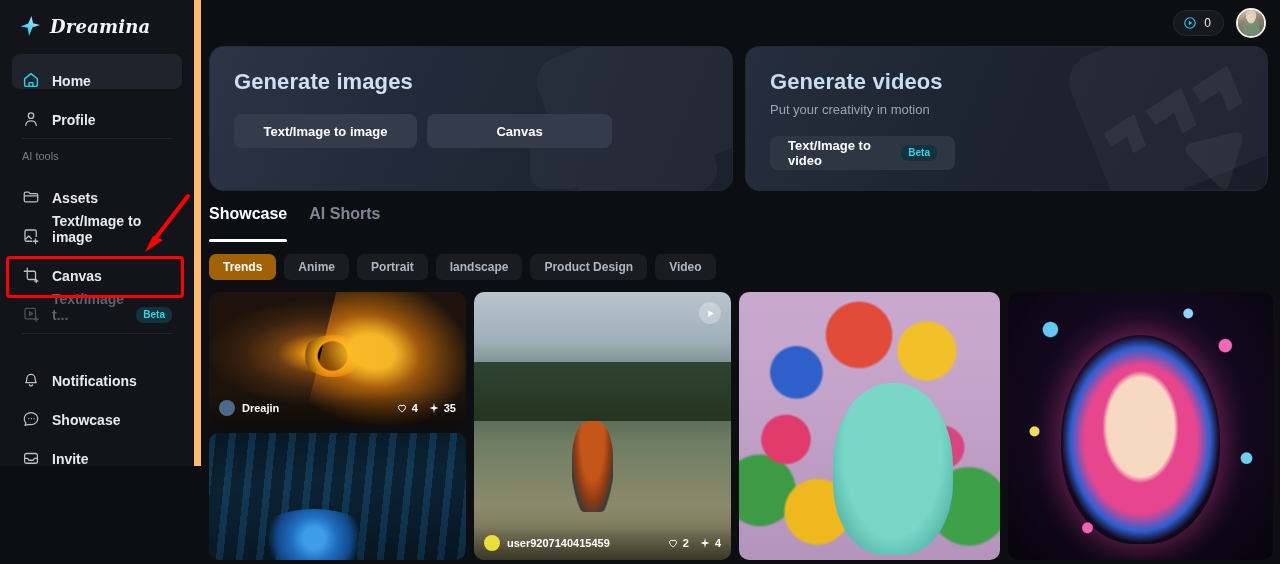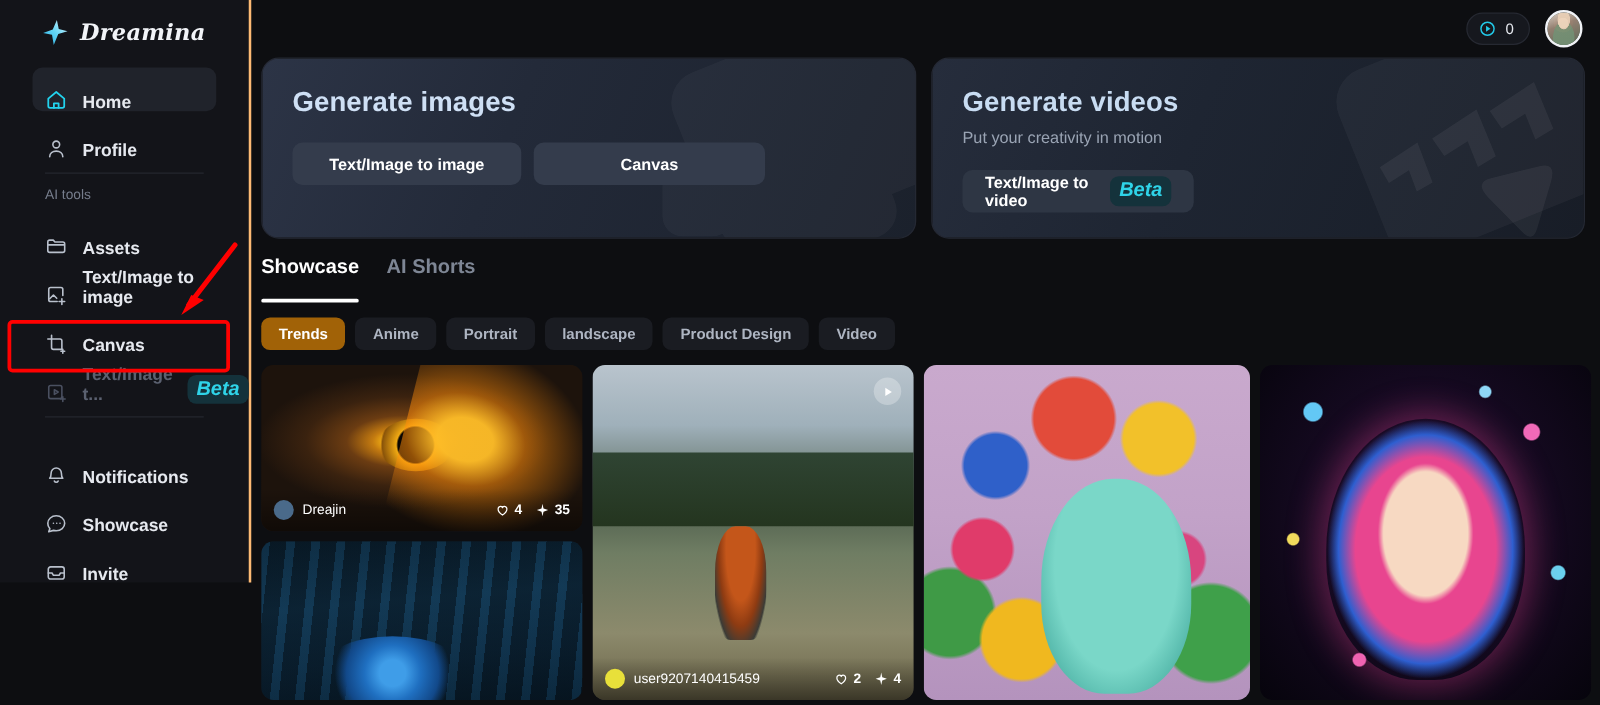--- a/index.html
+++ b/index.html
@@ -8,22 +8,22 @@
     background: #0d0e11;
     font-family: "Liberation Sans", sans-serif;
     overflow: hidden;
   }
   .app { position: relative; width: 1280px; height: 564px; display: flex; }
 
   
   .sidebar {
     width: 201px; height: 466px; flex: 0 0 201px;
     background: #131419;
-    border-right: 2px solid #fdba74;
-    padding: 0 26px;
+    border-right: 7px solid #fdba74;
+    padding: 0 12px;
     position: relative;
   }
   .brand { height: 52px; display: flex; align-items: center; gap: 8px; padding-left: 6px; }
   .brand-logo { width: 24px; height: 24px; flex: 0 0 24px; }
   .brand-name {
     font-family: "DejaVu Serif", serif;
     font-style: italic; font-weight: 700;
     font-size: 18px; color: #f2f4f8; letter-spacing: .2px;
   }
   .nav { margin-top: 2px; }
@@ -34,21 +34,21 @@
     margin-bottom: 4px; cursor: pointer;
   }
   .nav-item .ic { width: 18px; height: 18px; flex: 0 0 18px; display: block; color: #b9c0cc; }
   .nav-item.active { background: #20232b; }
   .nav-item.active .ic { color: #22d3ee; }
   .nav-item.disabled { color: #5b6170; cursor: default; }
   .nav-item.disabled .ic { color: #4a5060; }
   .divider { height: 1px; background: #24262e; margin: 10px 10px 8px 10px; }
   .section-label { font-size: 11px; color: #767d8c; padding: 3px 10px 7px; font-weight: 400; }
   .beta {
-    margin-left: auto; font-size: 16px; font-style: italic; font-weight: 700;
+    margin-left: auto; font-size: 10px; font-weight: 700;
     color: #2fd3e8; background: #14323b; border-radius: 7px;
     padding: 2px 7px; line-height: 1.2;
   }
   .spacer-lg { height: 10px; }
 
   
   .annot-box {
     position: absolute; left: 6px; top: 256px; width: 178px; height: 42px;
     border: 3px solid #ff0000; border-radius: 4px; pointer-events: none;
   }
@@ -131,21 +131,21 @@
   .col.c4 { flex: 0 0 265px; }
   .tile { position: relative; border-radius: 10px; overflow: hidden; cursor: pointer; }
   .tile .art { position: absolute; inset: 0; }
 
   .meta {
     position: absolute; left: 0; right: 0; bottom: 0; height: 34px;
     display: flex; align-items: center; padding: 0 10px; gap: 7px;
     background: linear-gradient(to top, rgba(0,0,0,.45), rgba(0,0,0,0));
   }
   .meta .uav { width: 16px; height: 16px; border-radius: 50%; flex: 0 0 16px; }
-  .meta .uname { font-size: 11px; font-weight: 400; color: #fff; white-space: nowrap; overflow: hidden; text-overflow: ellipsis; text-align: right; }
+  .meta .uname { font-size: 11px; font-weight: 700; color: #fff; white-space: nowrap; overflow: hidden; text-overflow: ellipsis; text-align: right; }
   .meta .stats { margin-left: auto; display: flex; align-items: center; gap: 10px; }
   .meta .stat { display: flex; align-items: center; gap: 4px; color: #fff; font-size: 11px; font-weight: 700; }
   .meta .stat svg { width: 12px; height: 12px; }
   .play-btn {
     position: absolute; right: 10px; top: 10px; width: 22px; height: 22px;
     border-radius: 50%; background: rgba(255,255,255,.28);
     display: flex; align-items: center; justify-content: center; cursor: pointer;
   }
   .play-btn svg { width: 9px; height: 9px; fill: #fff; }
 

